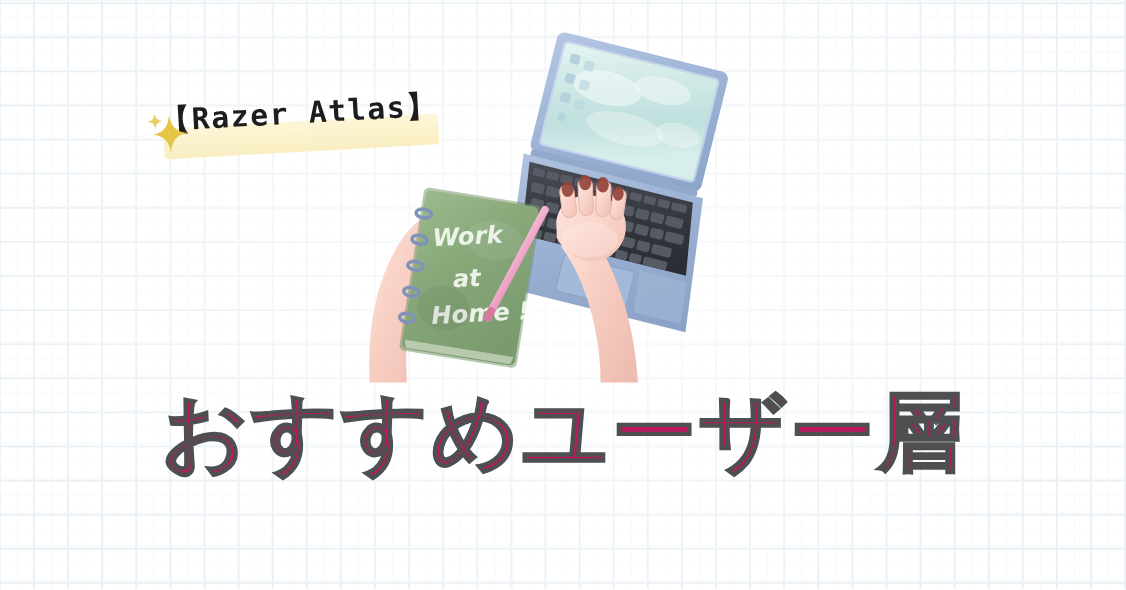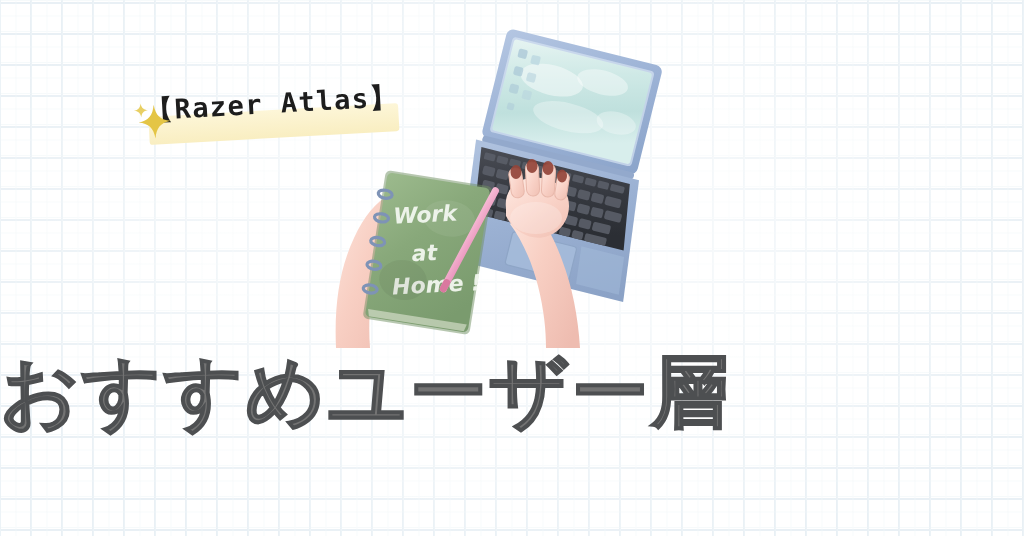--- a/index.html
+++ b/index.html
@@ -79,27 +79,27 @@
     position:absolute;
     left:318px;top:18px;
     width:360px;height:330px;
   }
 
   
   .headline{
     position:absolute;
     left:0;right:0;
     top:345px;
-    text-align:left;
-    font-family:Liberation Serif, serif;
+    text-align:center;
+    font-family:Liberation Sans, sans-serif;
     font-weight:700;
     font-size:78px;
     line-height:96px;
     letter-spacing:2px;
-    color:#737373;
+    color:#be185d;
     white-space:nowrap;
     -webkit-text-stroke:1.6px #4d4f51;
   }
 </style>
 </head>
 <body>
 
 <div id="canvas">
 
   <div class="grid-bg"></div>

